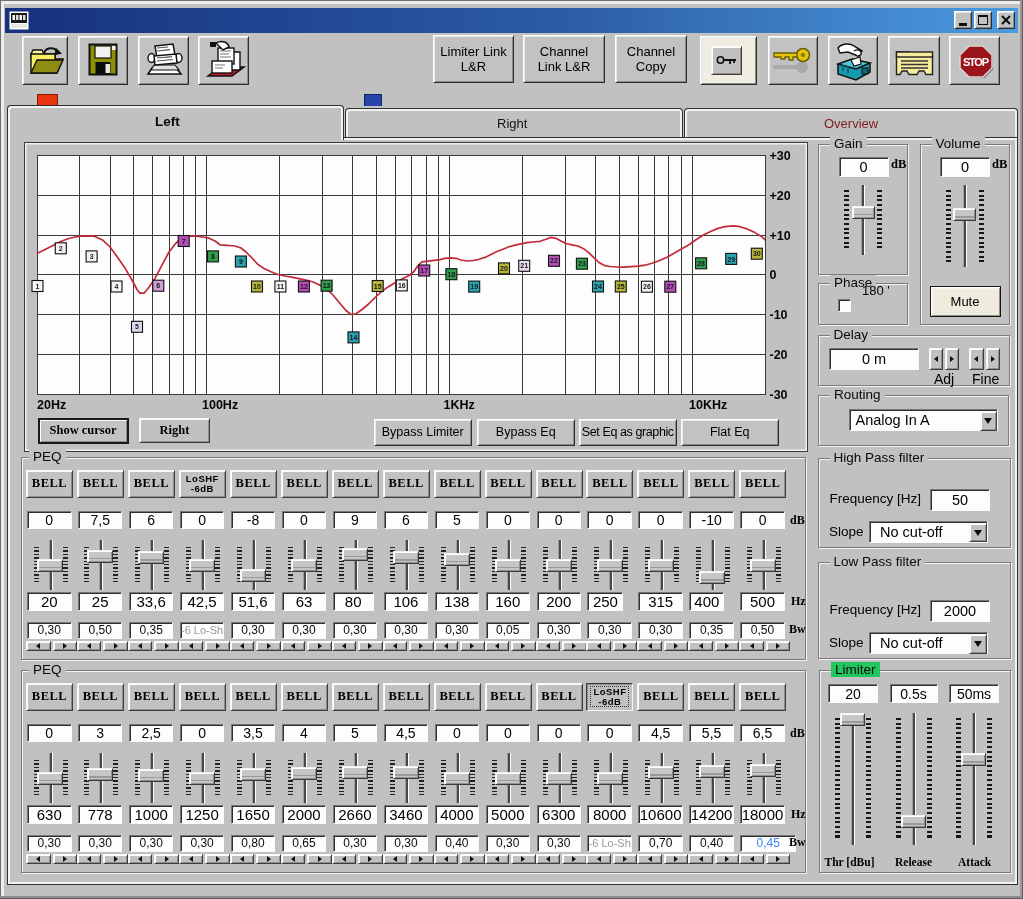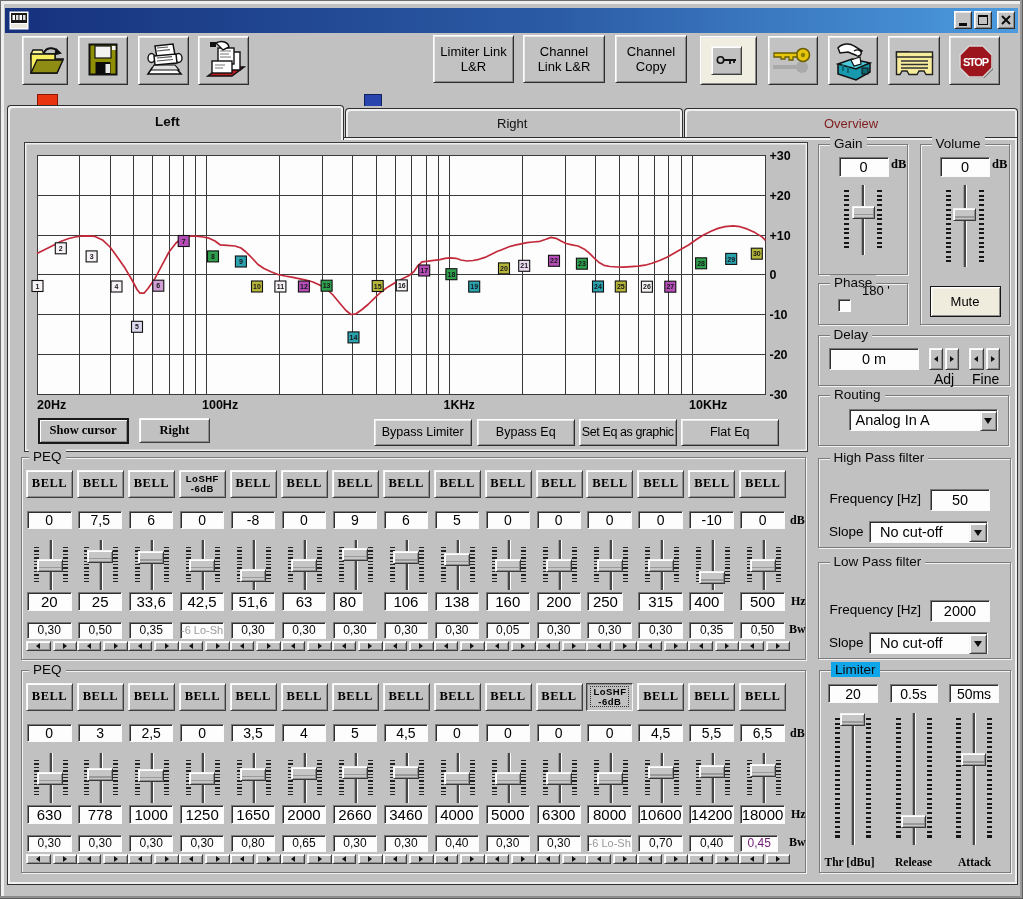--- a/index.html
+++ b/index.html
@@ -389,21 +389,21 @@
     </div>
     <div class="abs raised sp" style="left:307.25px;top:641.0px;width:24.5px;height:10px;">
       <i class="ar"></i>
     </div>
     <div class="abs raised" style="left:331.70000000000005px;top:470.0px;width:47px;height:27.5px;font:bold 12.5px 'Liberation Serif';letter-spacing:.5px;display:flex;align-items:center;justify-content:center;text-align:center">BELL</div>
     <div class="abs sunk" style="left:332.70000000000005px;top:510.5px;width:44.5px;height:18.5px;font:14px 'Liberation Sans';display:flex;align-items:center;justify-content:center">9</div>
     <div class="abs ticks" style="left:339.20000000000005px;top:546.5px;width:5px;height:36px;"></div>
     <div class="abs ticks" style="left:368.20000000000005px;top:546.5px;width:5px;height:36px;"></div>
     <div class="abs groove" style="left:354.20000000000005px;top:539.5px;width:4px;height:50px;"></div>
     <div class="abs thumb" style="left:342.20000000000005px;top:547.8199999999999px;width:26px;height:13px;"></div>
-    <div class="abs sunk" style="left:332.70000000000005px;top:592.0px;width:30px;height:19px;font:15px 'Liberation Sans';display:flex;align-items:center;justify-content:center">80</div>
+    <div class="abs sunk" style="left:332.70000000000005px;top:592.0px;width:41px;height:19px;font:15px 'Liberation Sans';display:flex;align-items:center;justify-content:center">80</div>
     <div class="abs sunk" style="left:332.70000000000005px;top:621.5px;width:44.5px;height:17px;font:12px 'Liberation Sans';color:#0a0a0a;display:flex;align-items:center;justify-content:center;white-space:nowrap">0,30</div>
     <div class="abs raised sp" style="left:331.70000000000005px;top:641.0px;width:24.5px;height:10px;">
       <i class="al"></i>
     </div>
     <div class="abs raised sp" style="left:358.20000000000005px;top:641.0px;width:24.5px;height:10px;">
       <i class="ar"></i>
     </div>
     <div class="abs raised" style="left:382.65000000000003px;top:470.0px;width:47px;height:27.5px;font:bold 12.5px 'Liberation Serif';letter-spacing:.5px;display:flex;align-items:center;justify-content:center;text-align:center">BELL</div>
     <div class="abs sunk" style="left:383.65000000000003px;top:510.5px;width:44.5px;height:18.5px;font:14px 'Liberation Sans';display:flex;align-items:center;justify-content:center">6</div>
     <div class="abs ticks" style="left:390.15000000000003px;top:546.5px;width:5px;height:36px;"></div>
@@ -719,21 +719,21 @@
     <div class="abs raised sp" style="left:714.85px;top:854.0px;width:24.5px;height:10px;">
       <i class="ar"></i>
     </div>
     <div class="abs raised" style="left:739.3000000000001px;top:683.0px;width:47px;height:27.5px;font:bold 12.5px 'Liberation Serif';letter-spacing:.5px;display:flex;align-items:center;justify-content:center;text-align:center">BELL</div>
     <div class="abs sunk" style="left:740.3000000000001px;top:723.5px;width:44.5px;height:18.5px;font:14px 'Liberation Sans';display:flex;align-items:center;justify-content:center">6,5</div>
     <div class="abs ticks" style="left:746.8000000000001px;top:759.5px;width:5px;height:36px;"></div>
     <div class="abs ticks" style="left:775.8000000000001px;top:759.5px;width:5px;height:36px;"></div>
     <div class="abs groove" style="left:761.8000000000001px;top:752.5px;width:4px;height:50px;"></div>
     <div class="abs thumb" style="left:749.8000000000001px;top:763.87px;width:26px;height:13px;"></div>
     <div class="abs sunk" style="left:740.3000000000001px;top:805.0px;width:44.5px;height:19px;font:15px 'Liberation Sans';display:flex;align-items:center;justify-content:center">18000</div>
-    <div class="abs sunk" style="left:740.3000000000001px;top:834.5px;width:38px;height:17px;font:12px 'Liberation Sans';color:#701a75;display:flex;align-items:center;justify-content:center;white-space:nowrap">0,45</div>
+    <div class="abs sunk" style="left:740.3000000000001px;top:834.5px;width:56px;height:17px;font:12px 'Liberation Sans';color:#3b82f6;display:flex;align-items:center;justify-content:center;white-space:nowrap">0,45</div>
     <div class="abs raised sp" style="left:739.3000000000001px;top:854.0px;width:24.5px;height:10px;">
       <i class="al"></i>
     </div>
     <div class="abs raised sp" style="left:765.8000000000001px;top:854.0px;width:24.5px;height:10px;">
       <i class="ar"></i>
     </div>
     <div class="abs" style="left:790px;top:725.5px;font:bold 12px 'Liberation Serif'">dB</div>
     <div class="abs" style="left:791px;top:807.0px;font:bold 12px 'Liberation Serif'">Hz</div>
     <div class="abs" style="left:789px;top:834.5px;font:bold 12px 'Liberation Serif'">Bw</div>
     <div class="abs grp" style="left:818px;top:143.5px;width:90px;height:131px;"></div>
@@ -792,21 +792,21 @@
     <div class="abs grp" style="left:817.5px;top:561.5px;width:193px;height:97px;"></div>
     <div class="abs" style="left:829.5px;top:553.5px;background:#c1c1c1;padding:0 4px;font:13.5px 'Liberation Sans';color:#0a0a0a">Low Pass filter</div>
     <div class="abs" style="left:829.5px;top:602px;font:13.5px 'Liberation Sans'">Frequency [Hz]</div>
     <div class="abs sunk" style="left:930px;top:599.5px;width:60px;height:22px;font:14.5px 'Liberation Sans';display:flex;align-items:center;justify-content:center">2000</div>
     <div class="abs" style="left:829px;top:635px;font:13.5px 'Liberation Sans'">Slope</div>
     <div class="abs sunk" style="left:869px;top:632px;width:119px;height:22px;font:14.5px 'Liberation Sans';display:flex;align-items:center;padding-left:10px">No cut-off</div>
     <div class="abs raised" style="left:969px;top:634px;width:17.5px;height:19.5px;display:flex;align-items:center;justify-content:center">
       <i class="ad"></i>
     </div>
     <div class="abs grp" style="left:819px;top:670px;width:192px;height:203px;"></div>
-    <div class="abs" style="left:831px;top:662px;background:#0ea5e9;padding:0 4px;font:13.5px 'Liberation Sans';color:#0a0a0a">Limiter</div>
+    <div class="abs" style="left:831px;top:662px;background:#22c55e;padding:0 4px;font:13.5px 'Liberation Sans';color:#0a0a0a">Limiter</div>
     <div class="abs sunk" style="left:828px;top:684px;width:50px;height:19px;font:14px 'Liberation Sans';display:flex;align-items:center;justify-content:center">20</div>
     <div class="abs sunk" style="left:889.5px;top:684px;width:48px;height:19px;font:14px 'Liberation Sans';display:flex;align-items:center;justify-content:center">0.5s</div>
     <div class="abs sunk" style="left:949px;top:684px;width:50px;height:19px;font:14px 'Liberation Sans';display:flex;align-items:center;justify-content:center">50ms</div>
     <div class="abs ticks2" style="left:834.5px;top:718px;width:5px;height:122px;"></div>
     <div class="abs ticks2" style="left:865.5px;top:718px;width:5px;height:122px;"></div>
     <div class="abs groove" style="left:850.5px;top:713px;width:4px;height:132px;"></div>
     <div class="abs thumb" style="left:840.0px;top:713.0px;width:25px;height:13px;"></div>
     <div class="abs ticks2" style="left:895.5px;top:718px;width:5px;height:122px;"></div>
     <div class="abs ticks2" style="left:926.5px;top:718px;width:5px;height:122px;"></div>
     <div class="abs groove" style="left:911.5px;top:713px;width:4px;height:132px;"></div>

